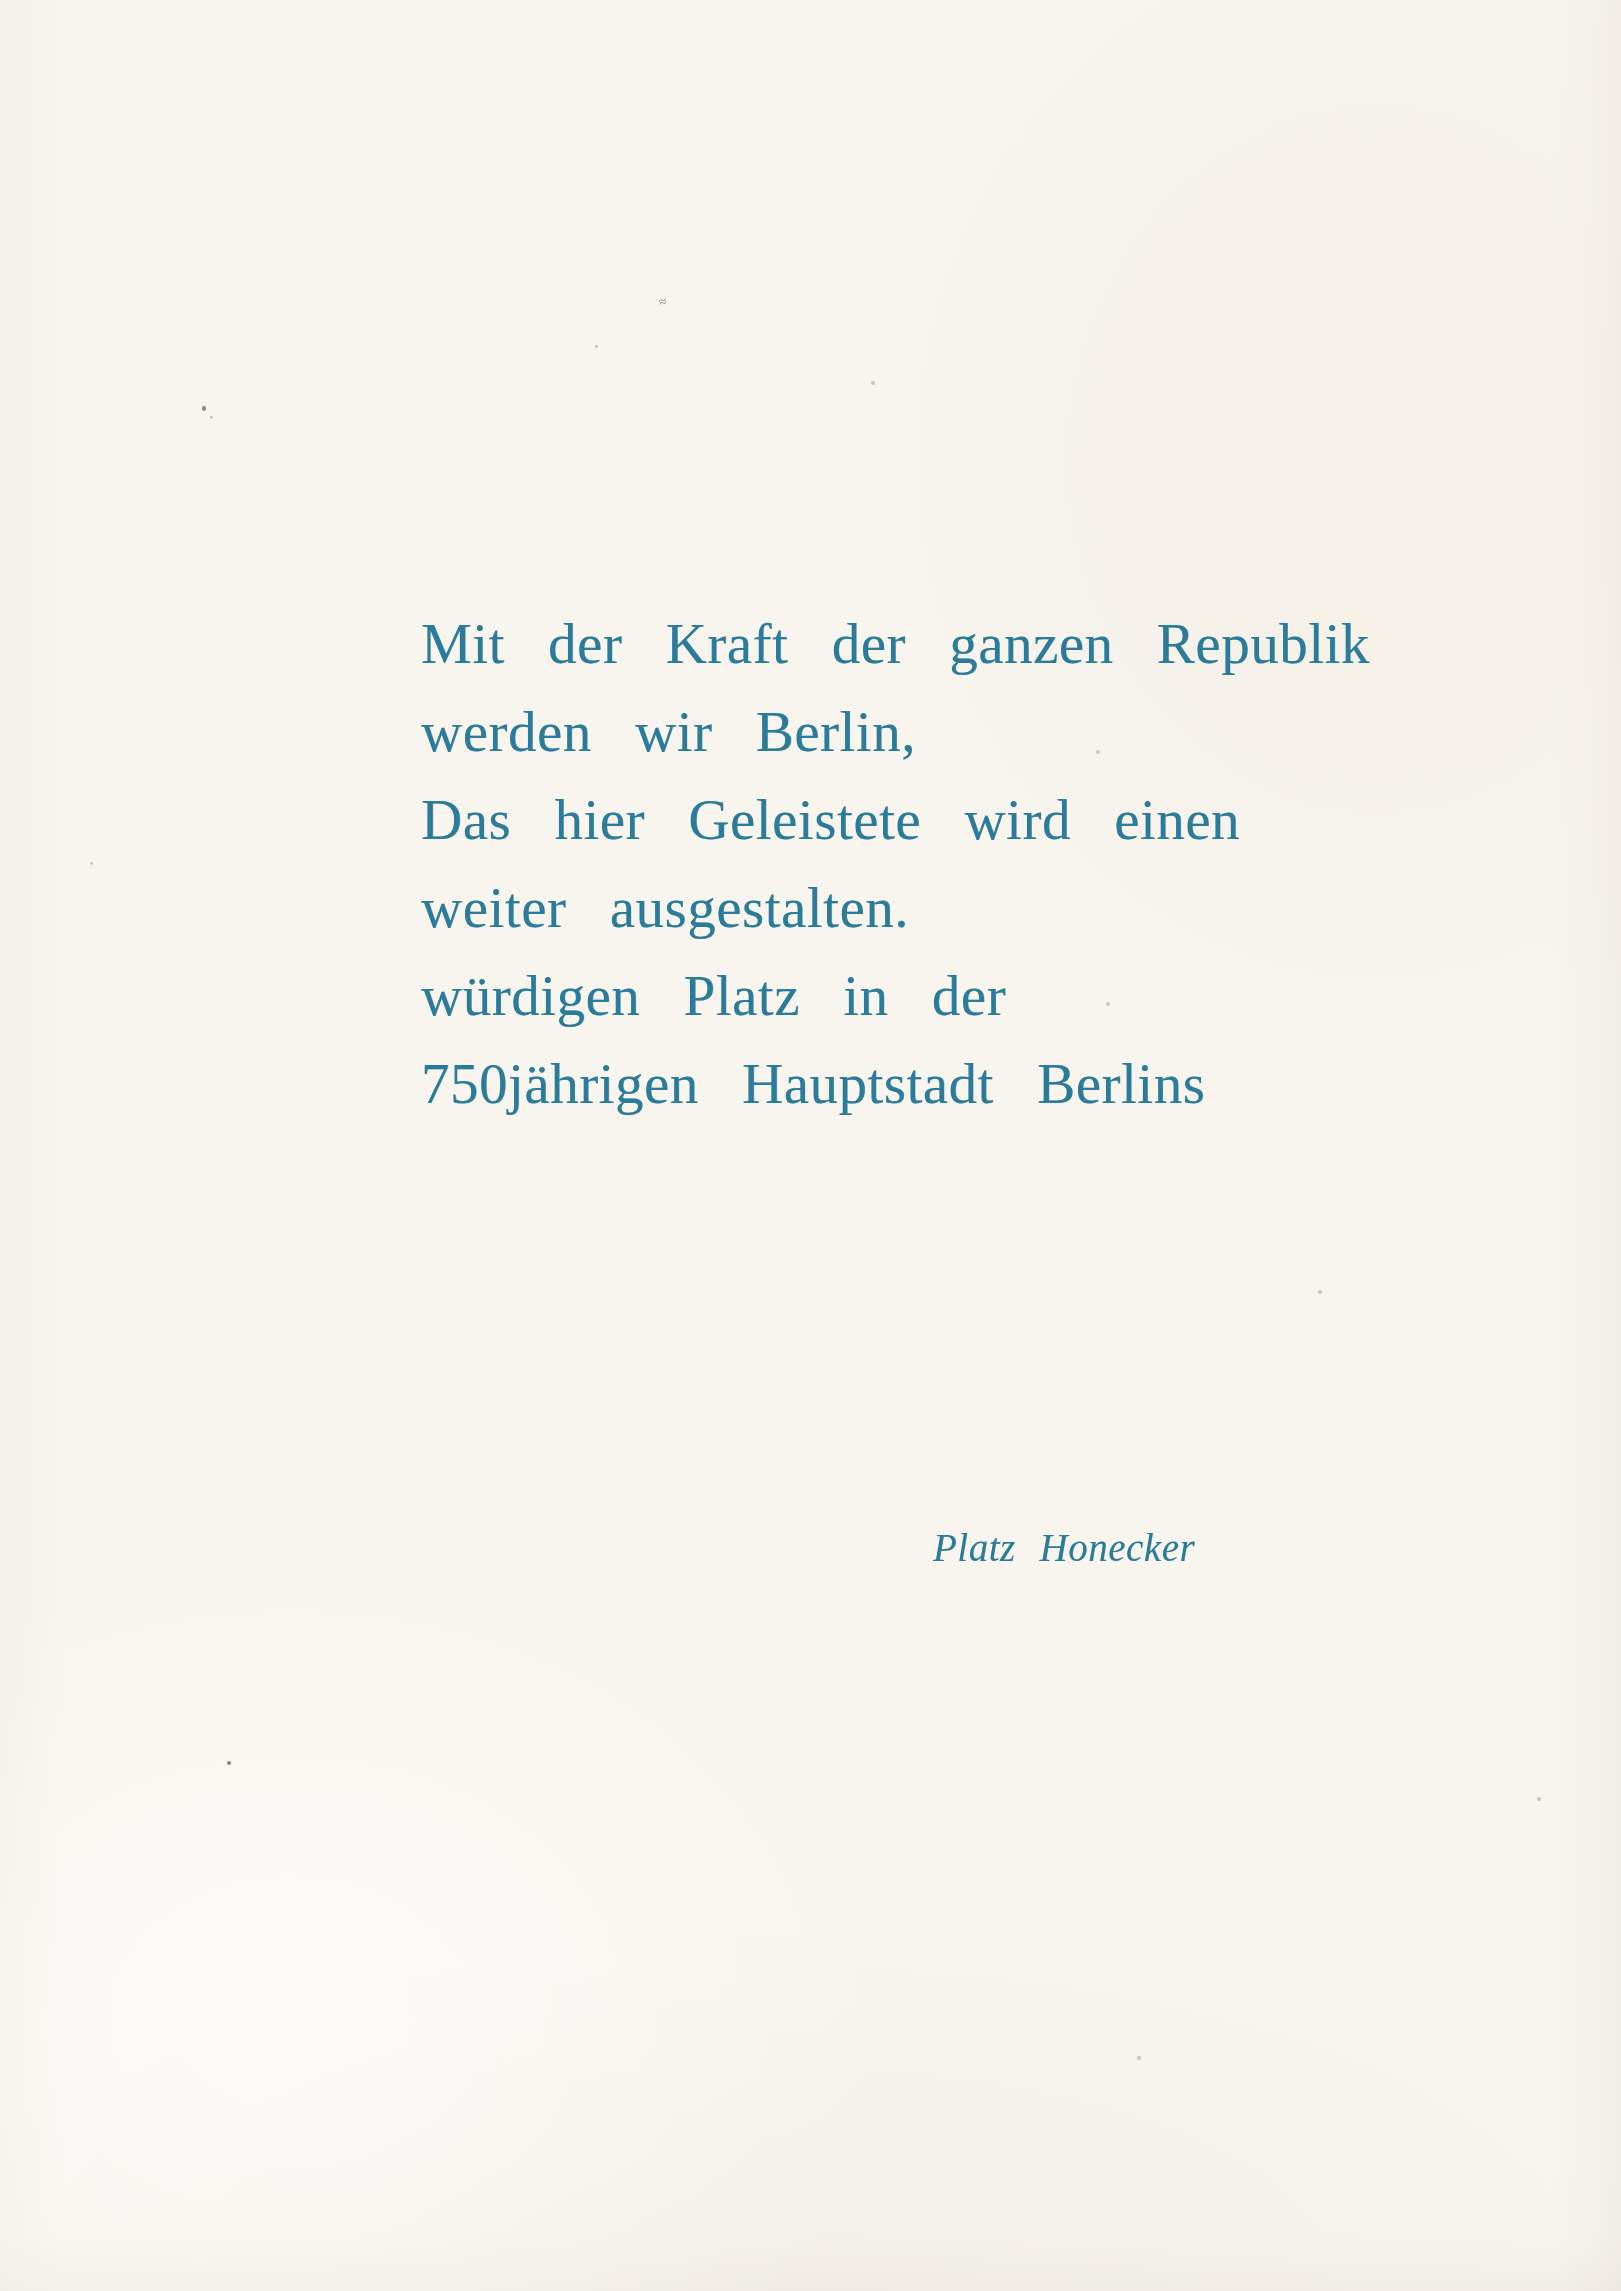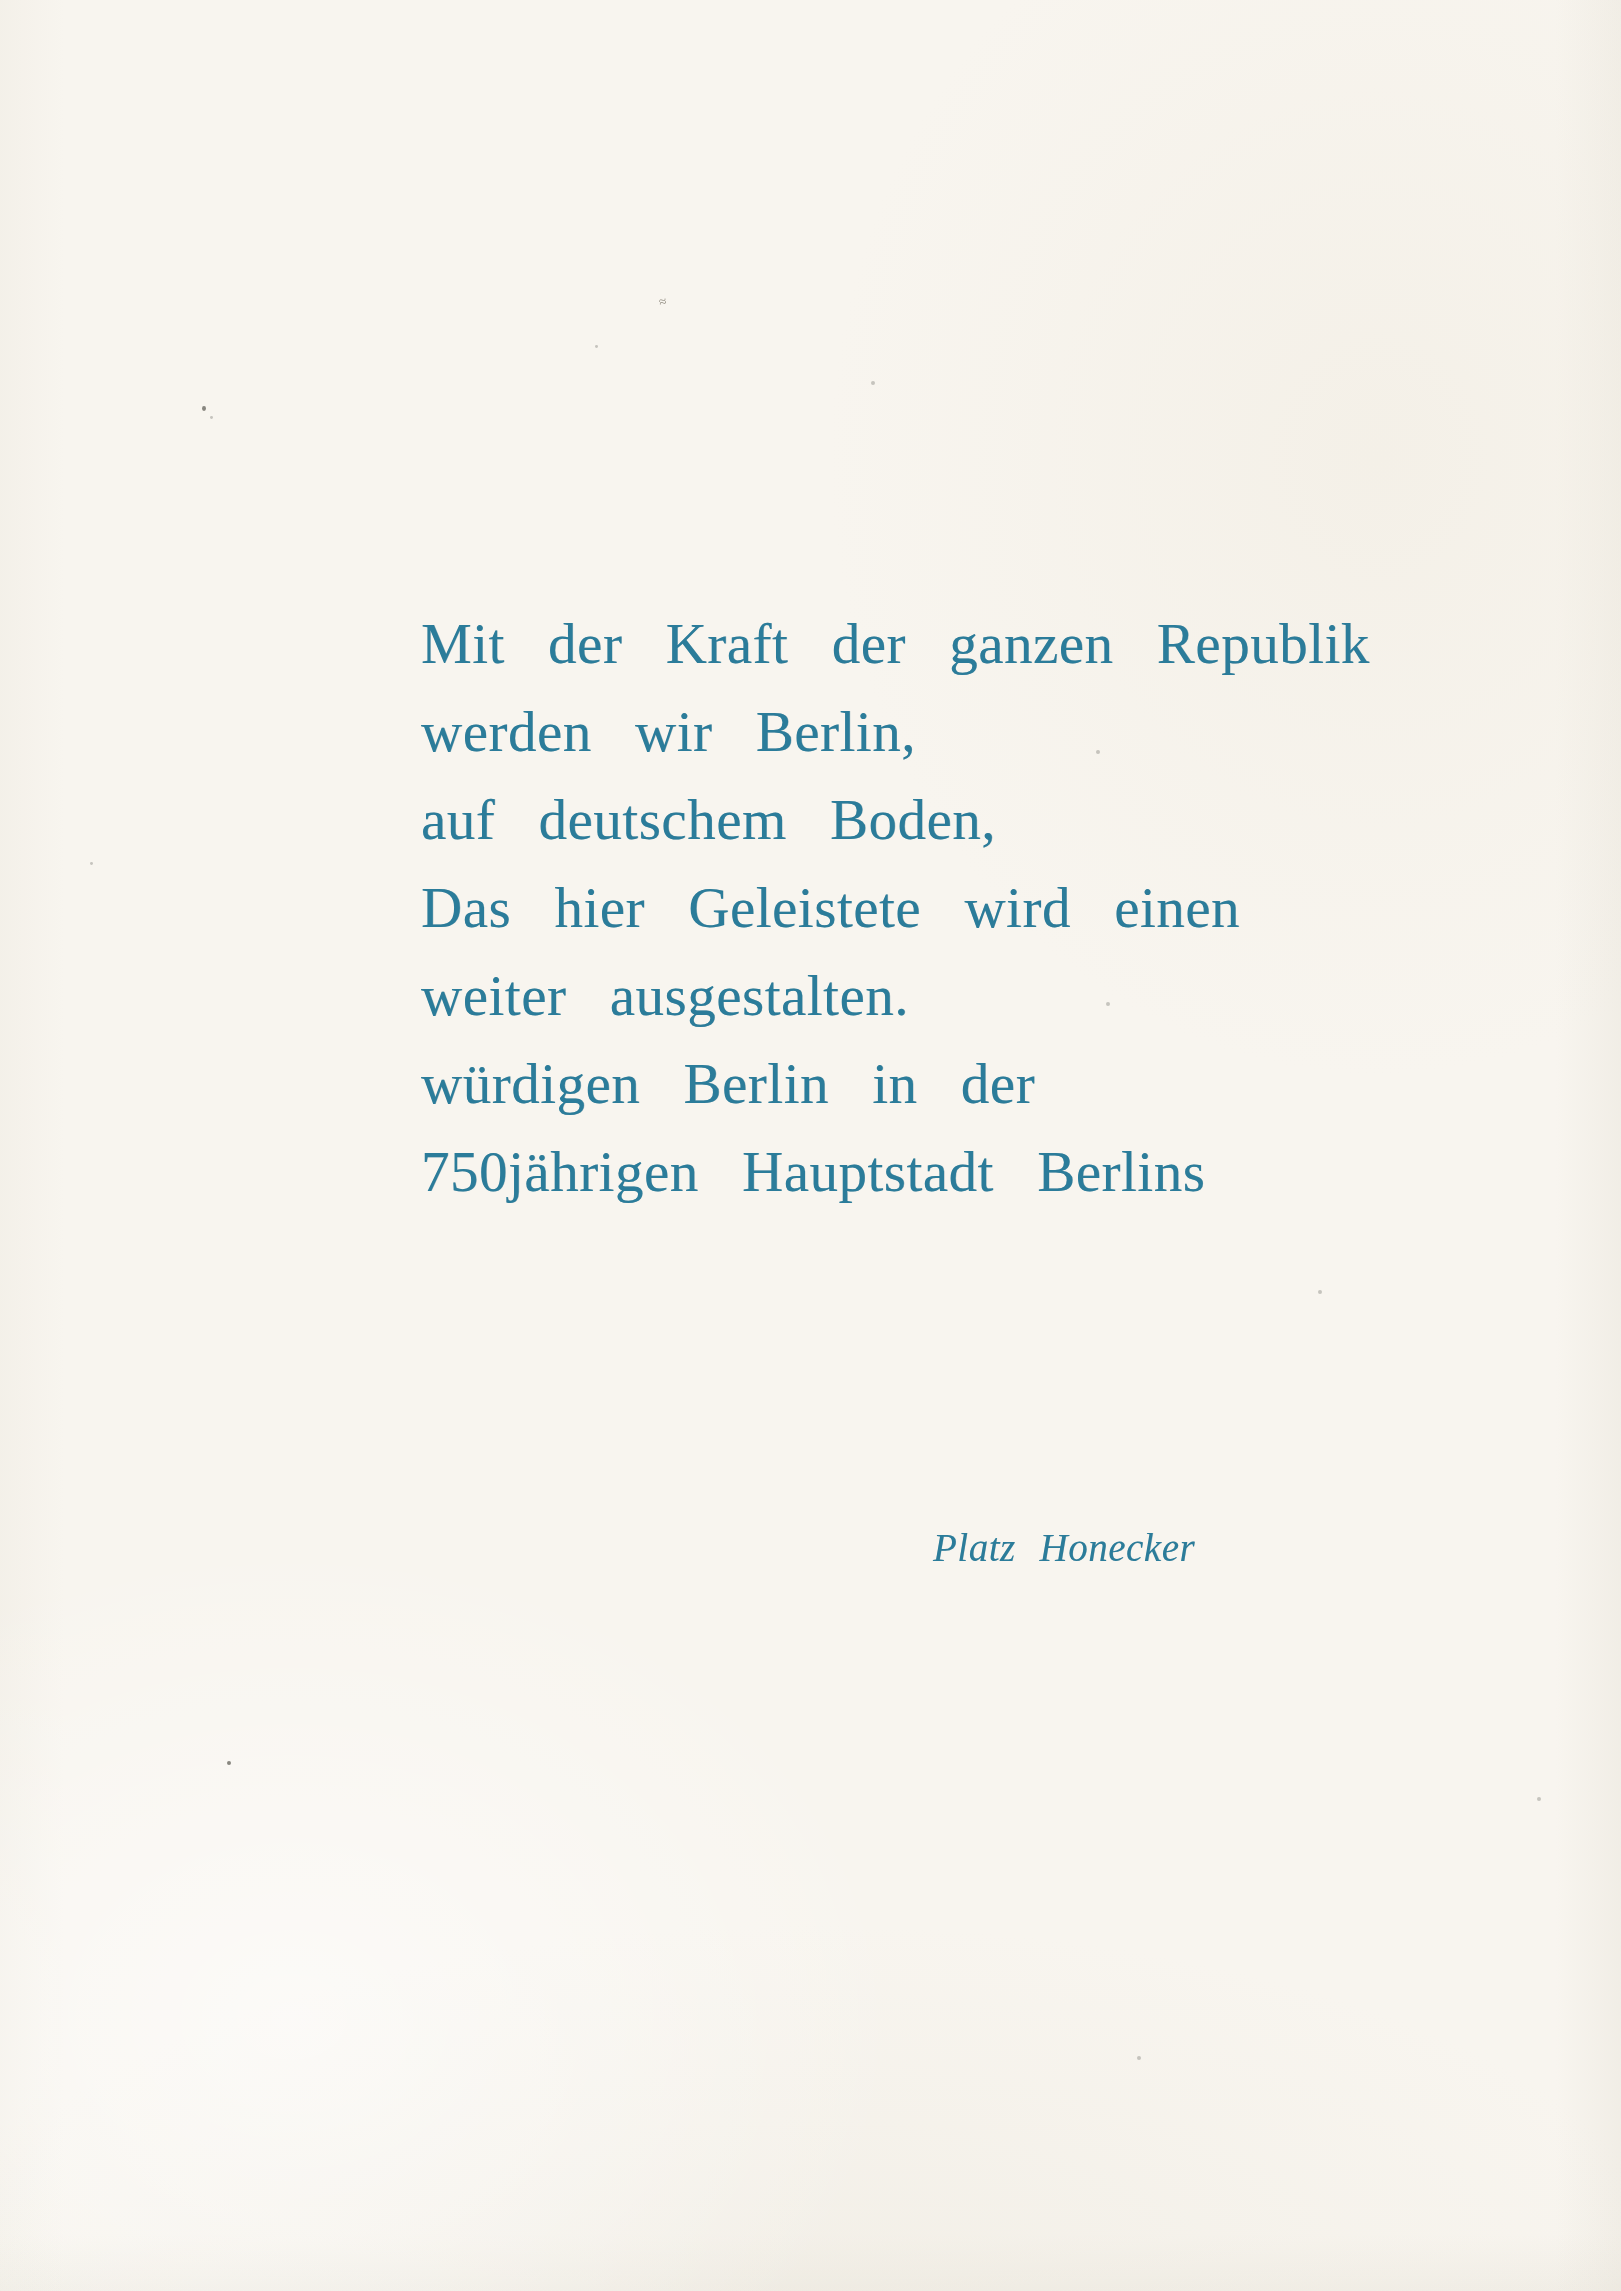--- a/index.html
+++ b/index.html
@@ -66,24 +66,23 @@
   }
 </style>
 </head>
 <body>
 
 <div class="page">
 
   <div class="quote">
     <div class="line">Mit der Kraft der ganzen Republik</div>
     <div class="line">werden wir Berlin,</div>
-    <div class="line">auf deutschem Boden,</div>
     <div class="line">Das hier Geleistete wird einen</div>
     <div class="line">weiter ausgestalten.</div>
-    <div class="line">würdigen Berlin in der</div>
+    <div class="line">würdigen Platz in der</div>
     <div class="line">750jährigen Hauptstadt Berlins</div>
   </div>
 
   <div class="attribution">Platz Honecker</div>
 
   <div class="squiggle" style="left:659px; top:294px;">≈</div>
   <div class="speck" style="left:202px; top:406px; width:3.9px; height:4.9px;"></div>
   <div class="speck faint" style="left:210px; top:416px; width:2.9px; height:2.9px;"></div>
   <div class="speck faint" style="left:871px; top:381px; width:3.9px; height:3.9px;"></div>
   <div class="speck faint" style="left:595px; top:345px; width:2.9px; height:2.9px;"></div>

